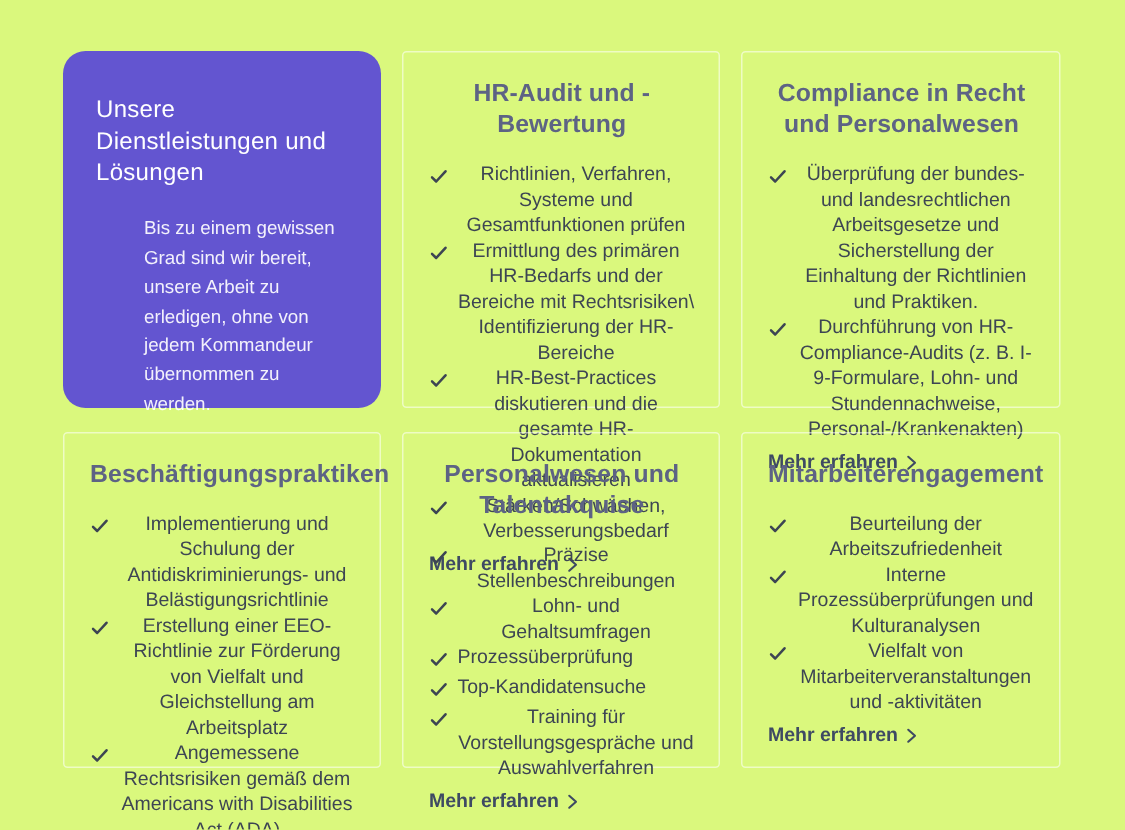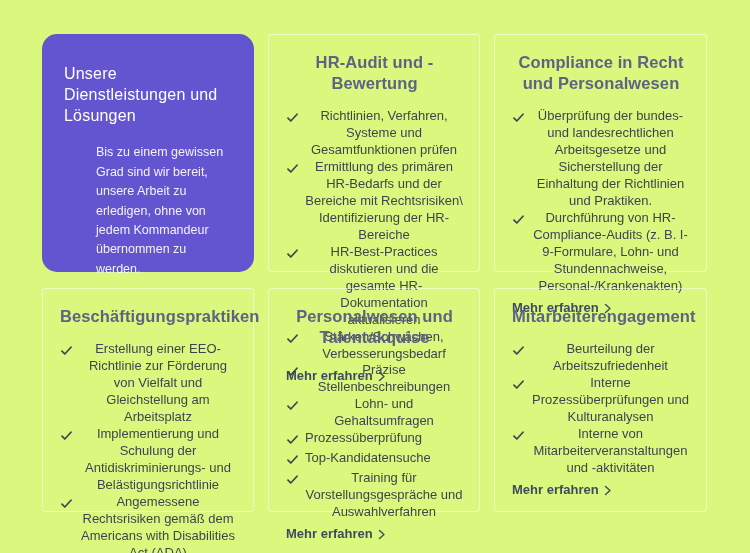--- a/index.html
+++ b/index.html
@@ -162,32 +162,32 @@
     </a>
   </article>
 
   <article class="card">
     <h3 class="card-title">Beschäftigungspraktiken</h3>
     <ul class="items">
         <li>
           <span class="check"><svg width="11" height="10" viewBox="0 0 11 10">
               <path d="M1 5.2 L3.8 8 L10 1.2" fill="none" stroke="currentColor" stroke-width="1.7" stroke-linecap="round" stroke-linejoin="round"></path>
             </svg></span>
+          <span>Implementierung und Schulung der Antidiskriminierungs- und Belästigungsrichtlinie</span>
+        </li>
+        <li>
+          <span class="check"><svg width="11" height="10" viewBox="0 0 11 10">
+              <path d="M1 5.2 L3.8 8 L10 1.2" fill="none" stroke="currentColor" stroke-width="1.7" stroke-linecap="round" stroke-linejoin="round"></path>
+            </svg></span>
           <span>Erstellung einer EEO-Richtlinie zur Förderung von Vielfalt und Gleichstellung am Arbeitsplatz</span>
         </li>
         <li>
           <span class="check"><svg width="11" height="10" viewBox="0 0 11 10">
               <path d="M1 5.2 L3.8 8 L10 1.2" fill="none" stroke="currentColor" stroke-width="1.7" stroke-linecap="round" stroke-linejoin="round"></path>
             </svg></span>
-          <span>Implementierung und Schulung der Antidiskriminierungs- und Belästigungsrichtlinie</span>
-        </li>
-        <li>
-          <span class="check"><svg width="11" height="10" viewBox="0 0 11 10">
-              <path d="M1 5.2 L3.8 8 L10 1.2" fill="none" stroke="currentColor" stroke-width="1.7" stroke-linecap="round" stroke-linejoin="round"></path>
-            </svg></span>
           <span>Angemessene Rechtsrisiken gemäß dem Americans with Disabilities Act (ADA)</span>
         </li>
       </ul>
 
   </article>
 
   <article class="card">
     <h3 class="card-title">Personalwesen und Talentakquise</h3>
     <ul class="items">
         <li>
@@ -243,21 +243,21 @@
         <li>
           <span class="check"><svg width="11" height="10" viewBox="0 0 11 10">
               <path d="M1 5.2 L3.8 8 L10 1.2" fill="none" stroke="currentColor" stroke-width="1.7" stroke-linecap="round" stroke-linejoin="round"></path>
             </svg></span>
           <span>Interne Prozessüberprüfungen und Kulturanalysen</span>
         </li>
         <li>
           <span class="check"><svg width="11" height="10" viewBox="0 0 11 10">
               <path d="M1 5.2 L3.8 8 L10 1.2" fill="none" stroke="currentColor" stroke-width="1.7" stroke-linecap="round" stroke-linejoin="round"></path>
             </svg></span>
-          <span>Interne von Mitarbeiterveranstaltungen und -aktivitäten</span>
+          <span>Vielfalt von Mitarbeiterveranstaltungen und -aktivitäten</span>
         </li>
       </ul>
     <a class="more">
       <span>Mehr erfahren</span>
       <span class="chev">
           <svg width="8" height="11" viewBox="0 0 8 11">
             <path d="M1.5 1.5 L6 5.5 L1.5 9.5" fill="none" stroke="currentColor" stroke-width="1.4" stroke-linecap="round" stroke-linejoin="round"></path>
           </svg>
         </span>
     </a>

